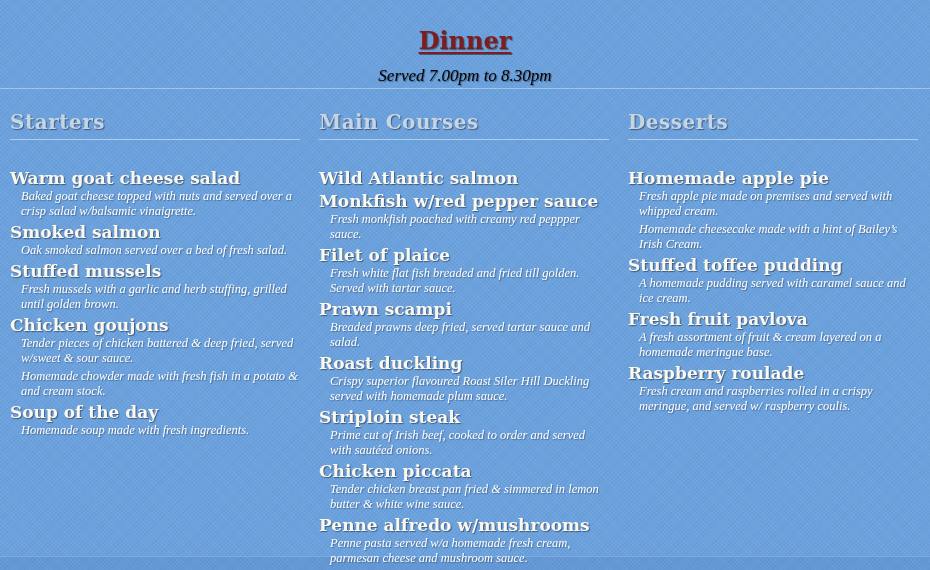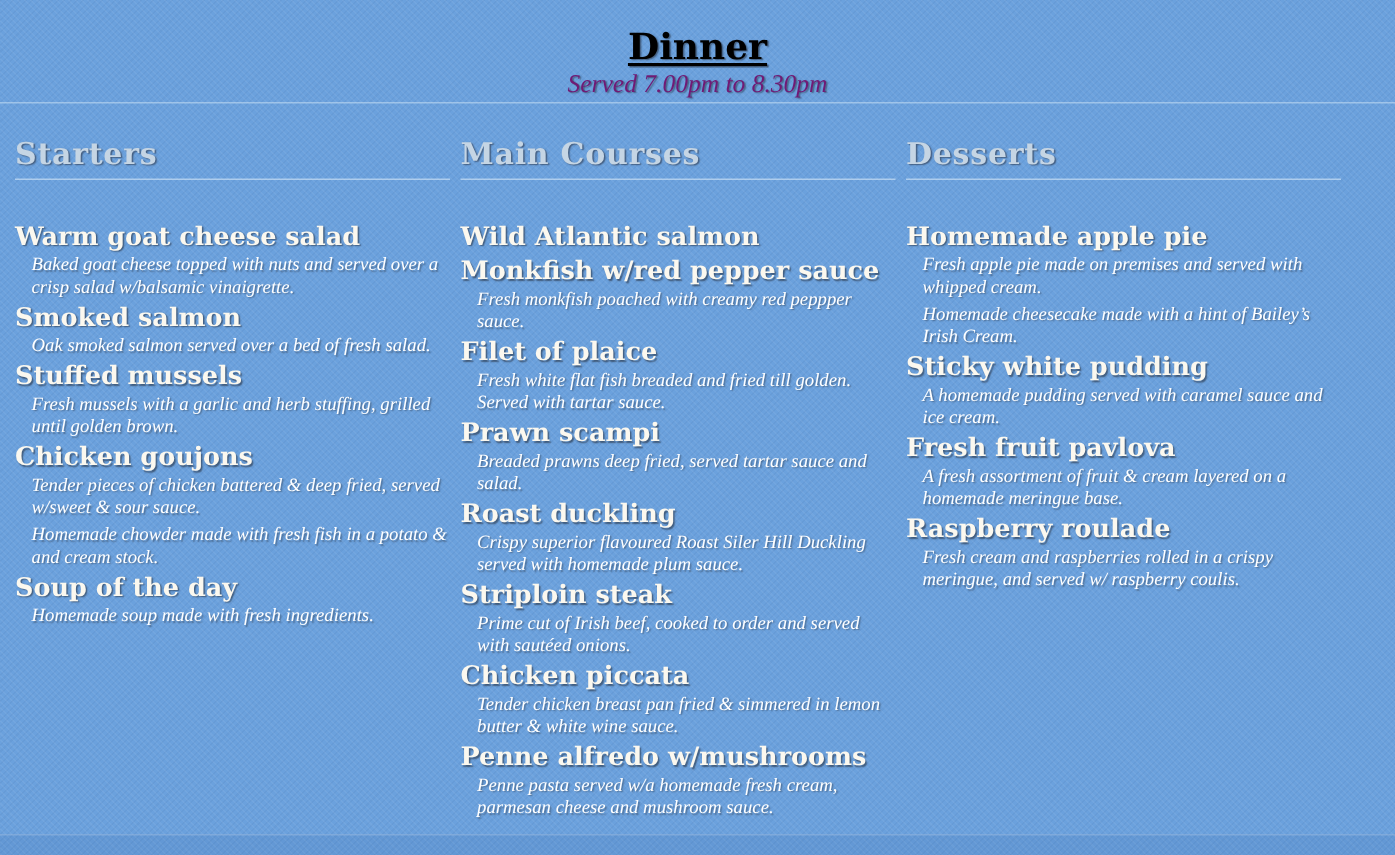--- a/index.html
+++ b/index.html
@@ -13,38 +13,38 @@
   }
   .header{
     text-align:center;
     padding-top:15px;
     padding-bottom:2px;
     border-bottom:1px solid rgba(225,240,250,0.45);
   }
   .page-title{
     display:inline-block;
     font-size:24px;line-height:27px;font-weight:bold;
-    color:#000000;
+    color:#7f1d1d;
     text-decoration:underline;
     text-underline-offset:3px;
     text-decoration-thickness:2px;
     text-shadow:1px 1px 1px rgba(35,45,60,0.6);
-    margin:2px;
+    margin:12px;
   }
   .page-subtitle{
     font-family:"Liberation Serif", serif;
     font-style:italic;
     font-size:17px;line-height:20px;
-    color:#701a75;
+    color:#000000;
     text-shadow:1px 1px 1px rgba(35,45,60,0.55);
     margin:0;
   }
   .columns{
     display:flex;
-    gap:7px;
+    gap:19px;
     padding:21px 12px 0 10px;
     position:relative;
     z-index:1;
   }
   .column{width:290px;flex:0 0 290px;}
   .section-heading{
     font-size:20px;line-height:24px;font-weight:bold;
     letter-spacing:0.5px;
     color:#c5d5e4;
     text-shadow:1px 1px 1px rgba(45,55,75,0.65);
@@ -159,21 +159,21 @@
     <h2 class="section-heading">Desserts</h2>
     <hr class="section-divider">
     <div class="menu-item">
       <h3 class="menu-item-name">Homemade apple pie</h3>
       <p class="menu-item-description">Fresh apple pie made on premises and served with whipped cream.</p>
     </div>
     <div class="menu-item">
       <p class="menu-item-description">Homemade cheesecake made with a hint of Bailey’s Irish Cream.</p>
     </div>
     <div class="menu-item">
-      <h3 class="menu-item-name">Sticky white pudding</h3>
+      <h3 class="menu-item-name">Stuffed toffee pudding</h3>
       <p class="menu-item-description">A homemade pudding served with caramel sauce and ice cream.</p>
     </div>
     <div class="menu-item">
       <h3 class="menu-item-name">Fresh fruit pavlova</h3>
       <p class="menu-item-description">A fresh assortment of fruit &amp; cream layered on a homemade meringue base.</p>
     </div>
     <div class="menu-item">
       <h3 class="menu-item-name">Raspberry roulade</h3>
       <p class="menu-item-description">Fresh cream and raspberries rolled in a crispy meringue, and served w/ raspberry coulis.</p>
     </div>

